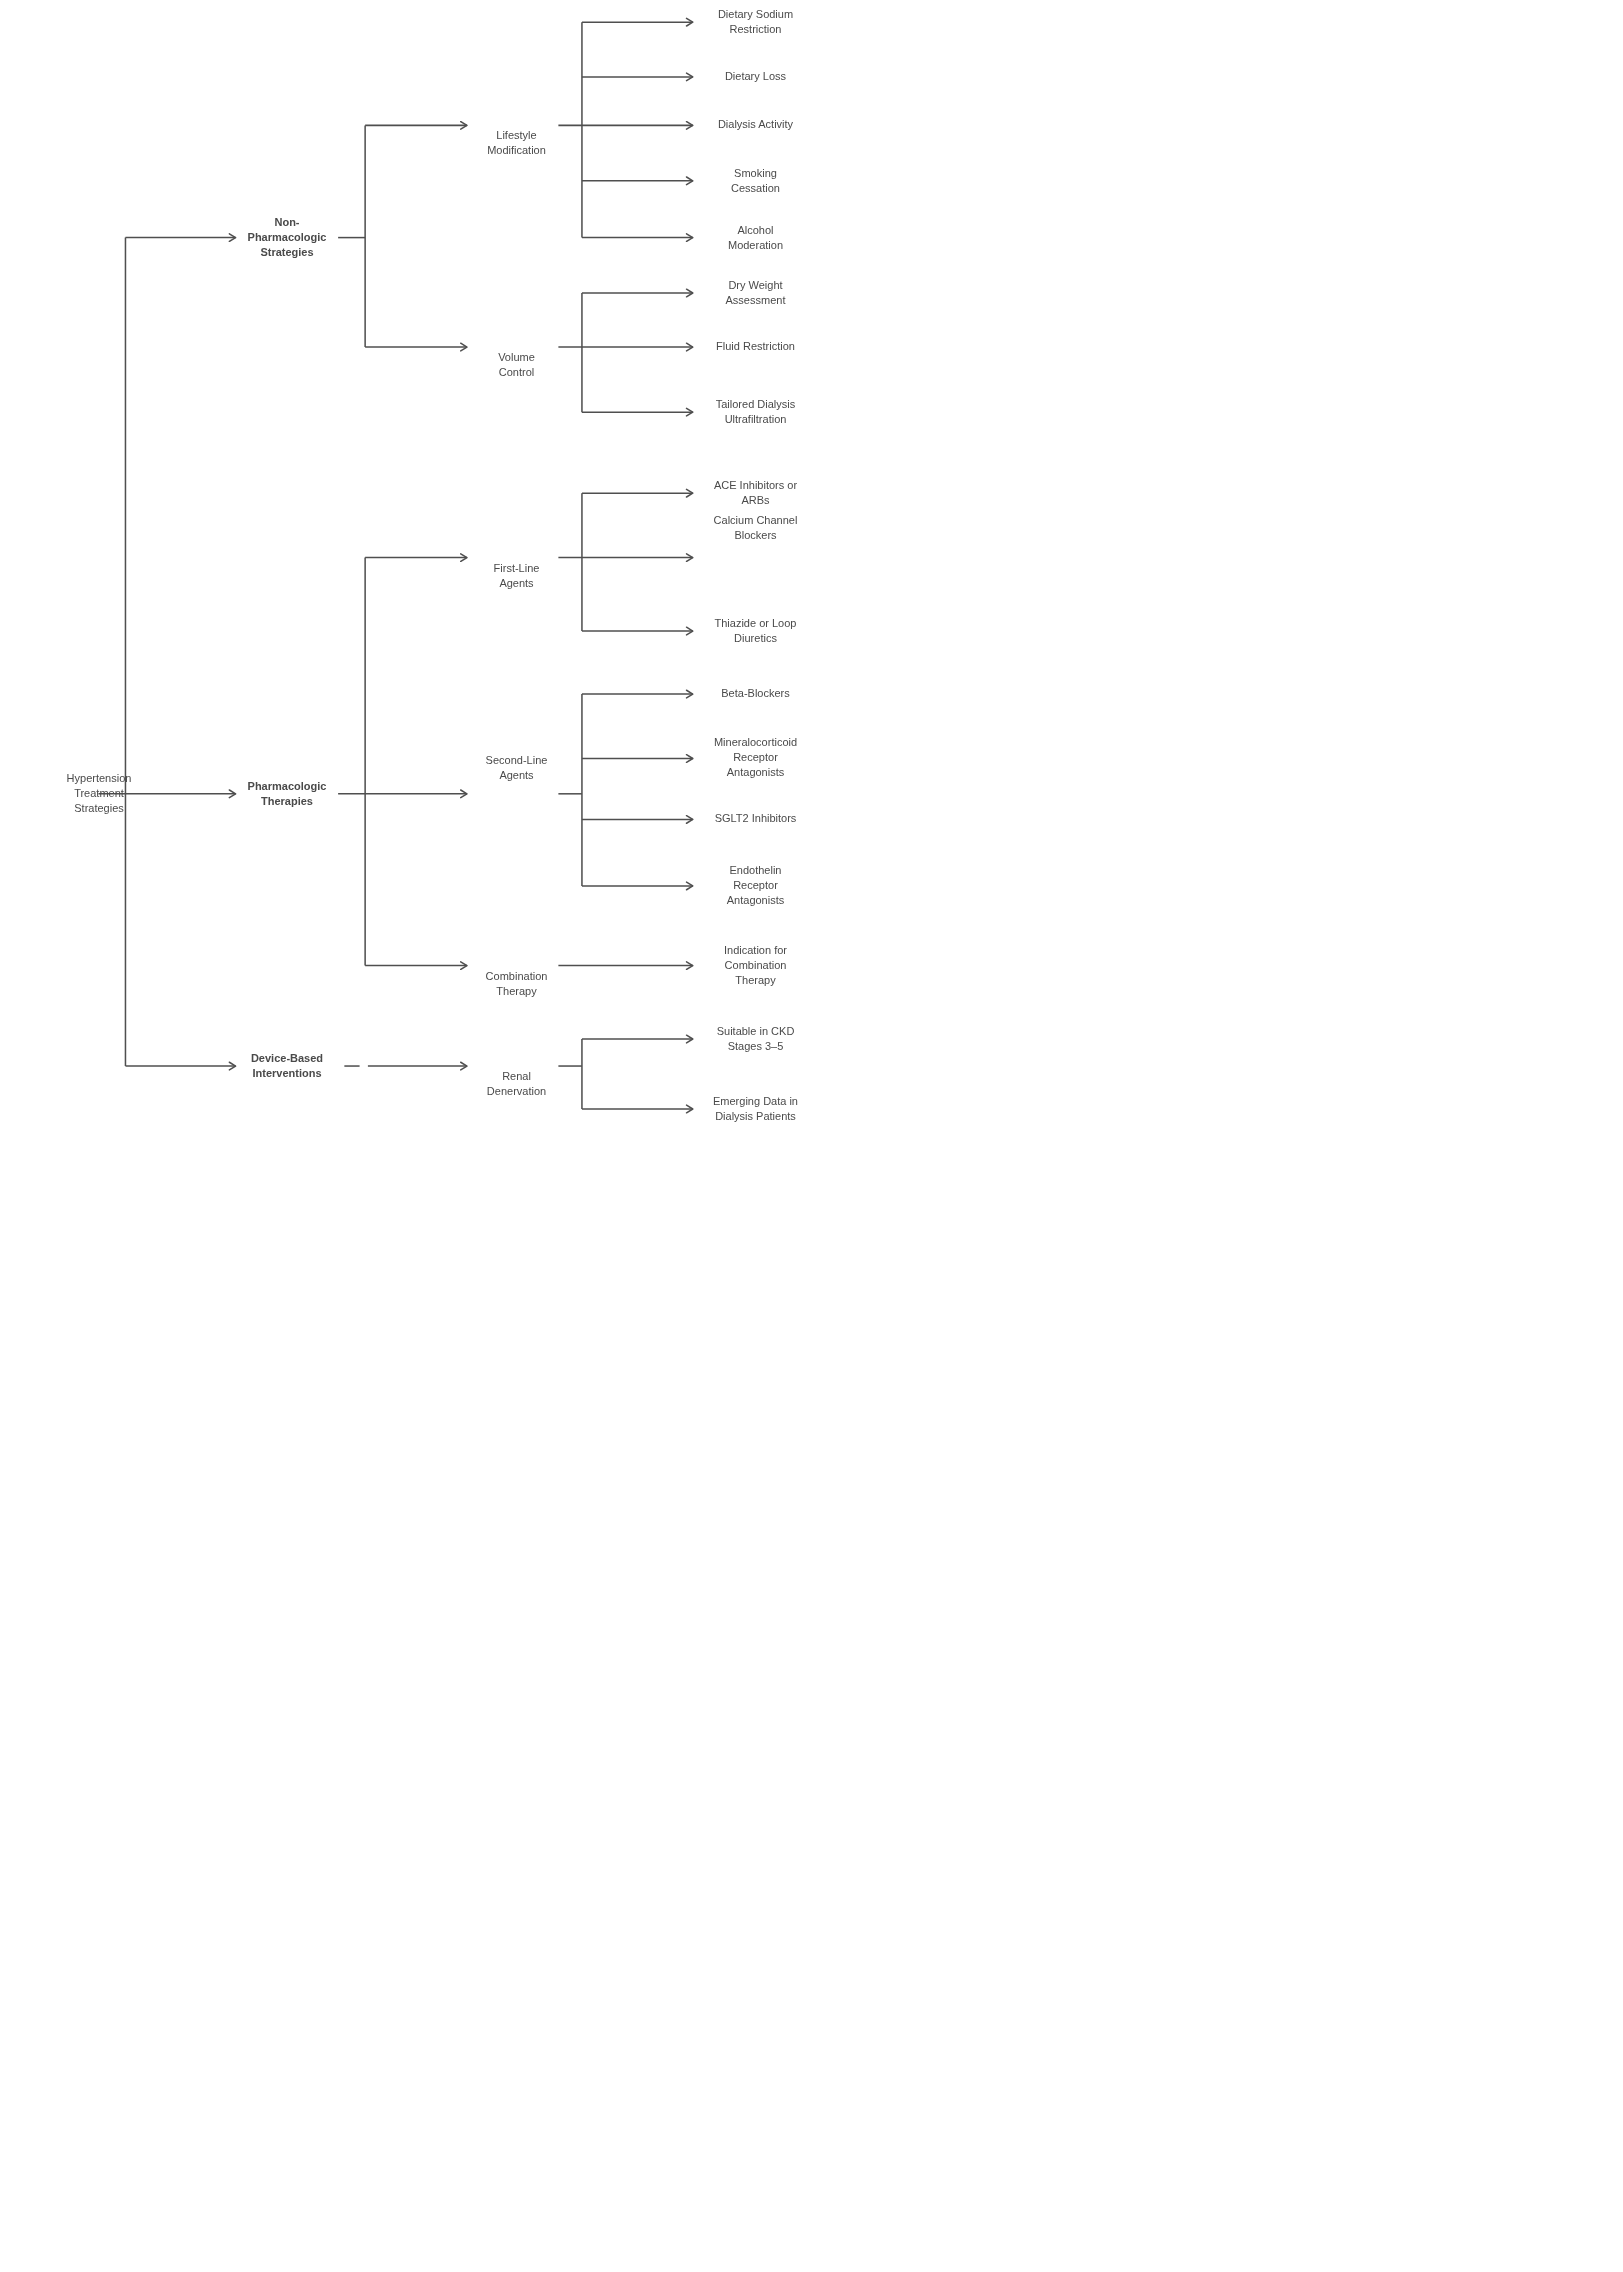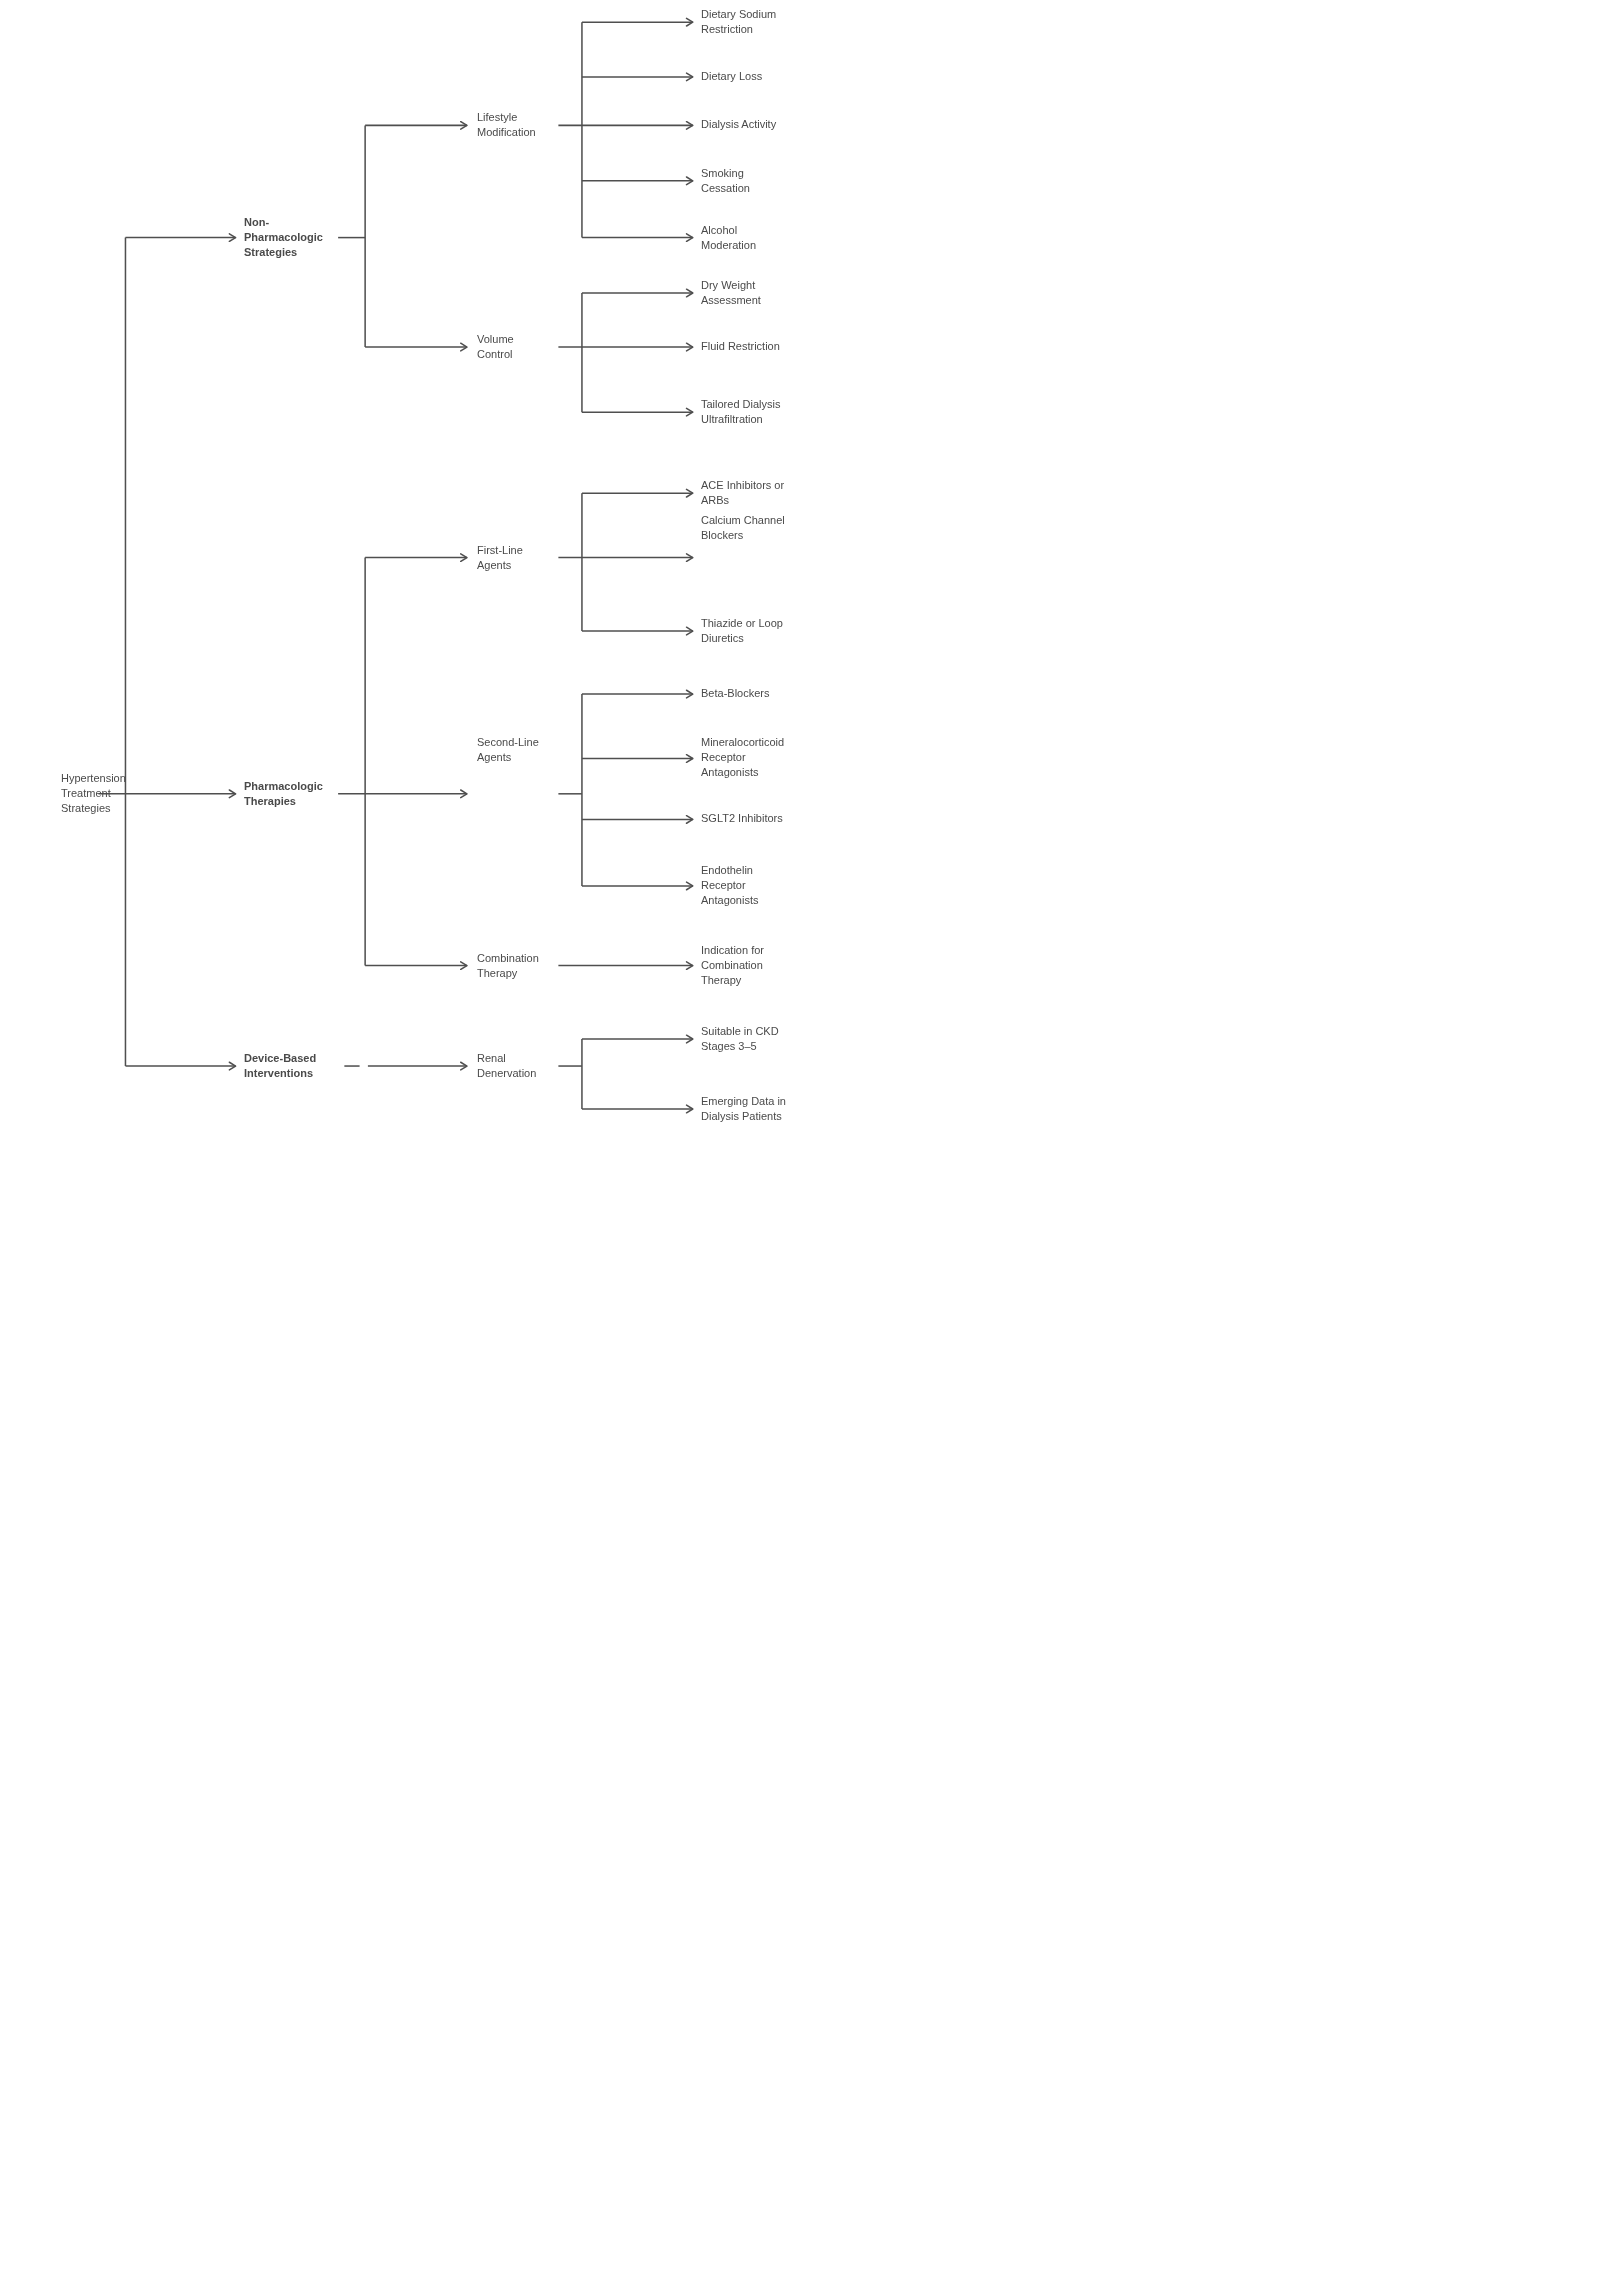--- a/index.html
+++ b/index.html
@@ -21,25 +21,25 @@
     top: 0;
   }
   .node {
     position: absolute;
     transform: translateY(-50%);
     font-size: 11px;
     line-height: 15.2px;
     font-weight: 400;
     color: #4a4a4a;
     white-space: pre-line;
-    text-align: left;
+    text-align: center;
   }
   .lvl0 { width: 76px; margin-left: 39px; }
   .lvl1 { width: 86px; font-weight: bold; }
-  .lvl2 { width: 79px; }
+  .lvl2 { width: 79px; margin-top: 18px; }
   .lvl3 { width: 109px; }
 </style>
 </head>
 <body>
 
 <div id="canvas">
 
   <svg id="edges" width="812" height="1136" viewBox="0 0 1172 1640" aria-hidden="true">
     <defs>
       <marker id="ah" viewBox="0 0 12 14" markerWidth="12" markerHeight="14" refX="10.5" refY="7" orient="auto" markerUnits="userSpaceOnUse">

